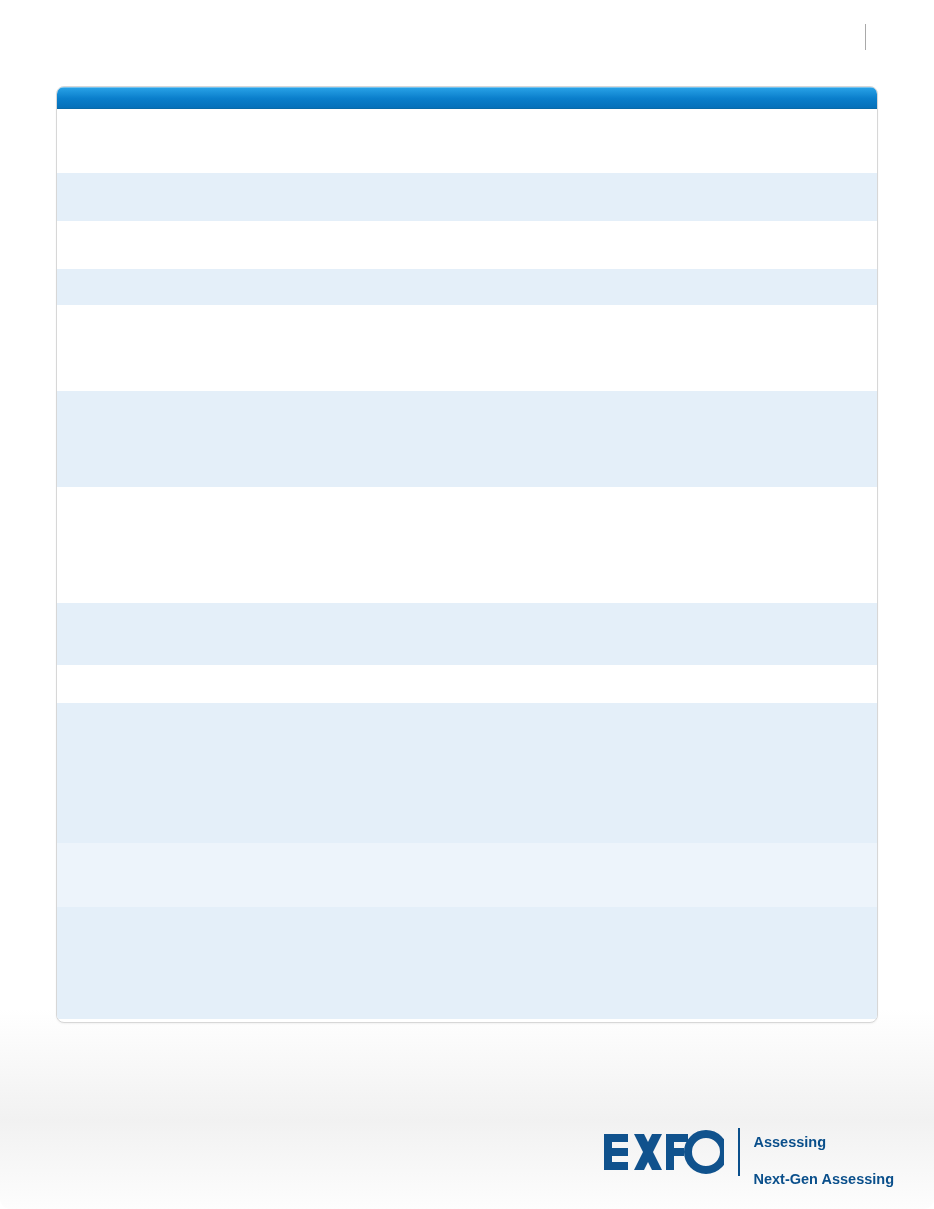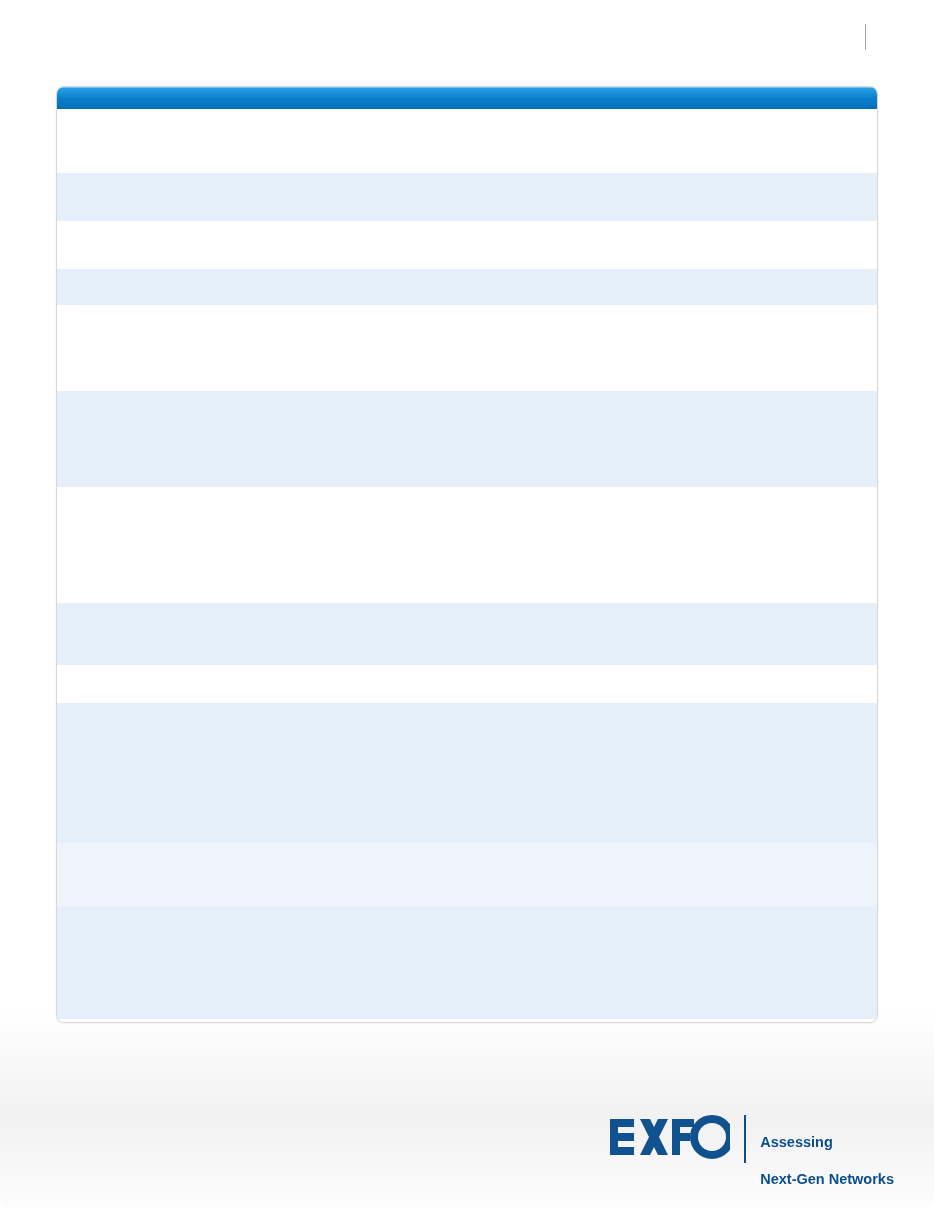--- a/index.html
+++ b/index.html
@@ -74,21 +74,21 @@
   .row.blue  { background: #e4eff9; }
   
   .row.blue-light { background: #edf4fb; }
 
   
   .logo-block {
     position: absolute;
     right: 40px;
     bottom: 20px;
     display: flex;
-    align-items: flex-start;
+    align-items: center;
     gap: 14px;
     z-index: 3;
   }
   .logo-sep {
     width: 2px;
     height: 48px;
     background: #0a4f8b;
   }
   .tagline {
     color: #0a4f8b;
@@ -143,15 +143,15 @@
       <rect x="62" y="4" width="8" height="36"></rect>
       <rect x="62" y="4" width="22" height="8"></rect>
       <rect x="62" y="18" width="18" height="8"></rect>
 
       <circle cx="102" cy="22" r="18" fill="none" stroke="#10528d" stroke-width="8"></circle>
     </g>
   </svg>
   <div class="logo-sep"></div>
   <div class="tagline">
     <span>Assessing</span><br>
-    <span>Next-Gen Networks</span>
+    <span>Next-Gen Assessing</span>
   </div>
 </div>
 
 </body></html>

